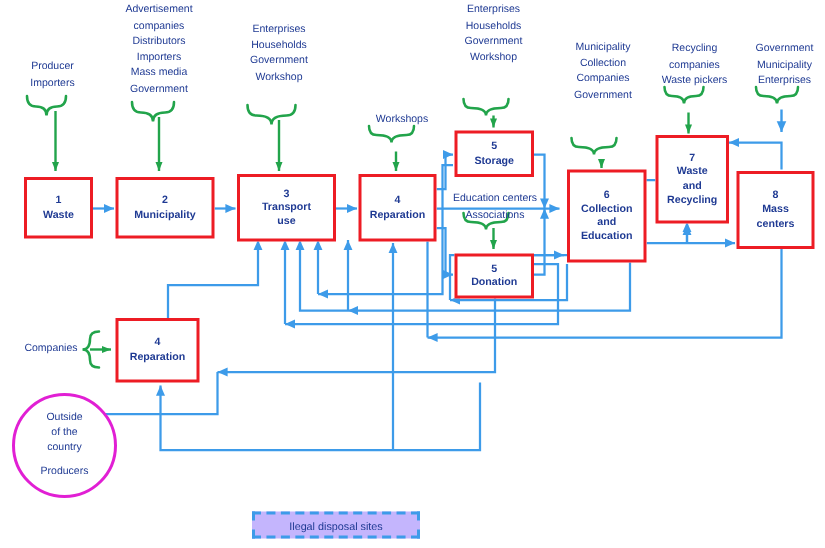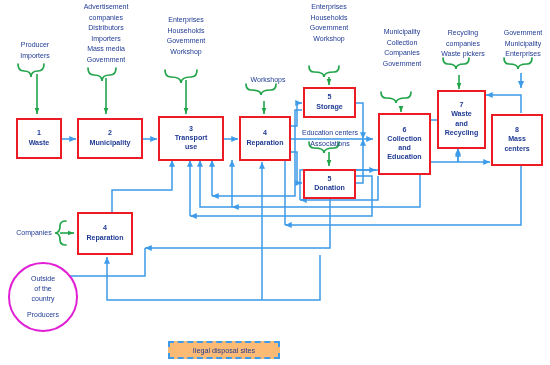--- a/index.html
+++ b/index.html
@@ -66,21 +66,21 @@
     box-sizing:border-box;
     z-index:5;
   }
   .circle .c1{display:block;}
   .circle .c2{display:block;margin-top:7px;}
 
   
   .dashbox{
     position:absolute;
     border:2px dashed #3d9be9;
-    background:#fdba74;
+    background:#c4b5fd;
     color:#1f3a93;
     font-size:7.2px;
     text-align:center;
     display:flex;align-items:center;justify-content:center;
     box-sizing:border-box;
     z-index:5;
   }
 </style>
 </head>
 <body>

